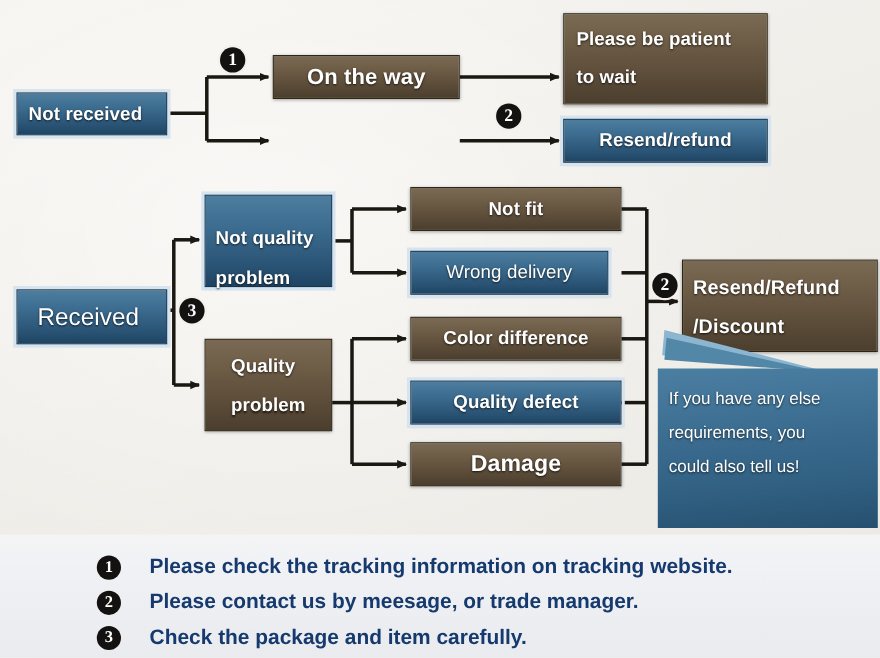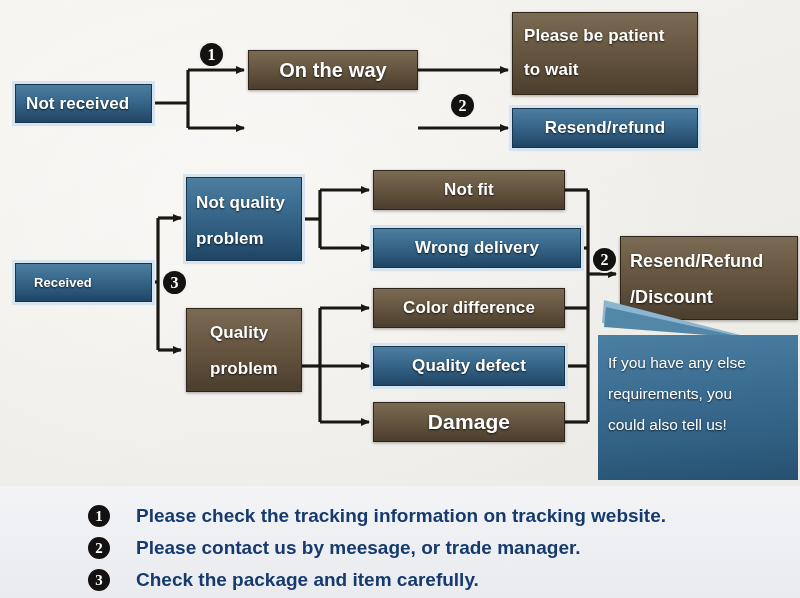--- a/index.html
+++ b/index.html
@@ -188,33 +188,33 @@
 
   <div class="node brown lefty" style="left:512px; top:12px; width:186px; height:83px; padding-left:11px; font-size:17px; font-weight:bold; line-height:34px; align-items:flex-start; padding-top:6px;">Please be patient
 to wait</div>
 
   <div class="node blue center" style="left:512px; top:108px; width:186px; height:40px; font-size:17px; font-weight:bold;">Resend/refund</div>
 
   <div class="badge" style="left:200px; top:43px;">1</div>
 
   <div class="badge" style="left:451px; top:94px;">2</div>
 
-  <div class="node blue lefty" style="left:15px; top:263px; width:137px; height:39px; padding-left:18px; font-size:13px; font-weight:bold;">Received</div>
+  <div class="node blue lefty" style="left:15px; top:263px; width:137px; height:50px; padding-left:18px; font-size:22px; font-weight:normal;">Received</div>
 
   <div class="badge" style="left:163px; top:271px;">3</div>
 
-  <div class="node blue lefty" style="left:186px; top:177px; width:116px; height:84px; padding-left:9px; font-size:17px; font-weight:bold; line-height:36px; align-items:flex-start; padding-top:7px;">Not quality
+  <div class="node blue lefty" style="left:186px; top:177px; width:116px; height:84px; padding-left:9px; font-size:17px; font-weight:bold; line-height:36px; align-items:flex-start; padding-top:21px;">Not quality
 problem</div>
 
   <div class="node brown lefty" style="left:186px; top:308px; width:116px; height:84px; padding-left:23px; font-size:17px; font-weight:bold; line-height:36px; align-items:flex-start; padding-top:6px;">Quality
 problem</div>
 
   <div class="node brown center" style="left:373px; top:170px; width:192px; height:40px; font-size:17px; font-weight:bold;">Not fit</div>
 
-  <div class="node blue center" style="left:373px; top:228px; width:208px; height:40px; font-size:17px; font-weight:bold;">Wrong delivery</div>
+  <div class="node blue center" style="left:373px; top:228px; width:180px; height:40px; font-size:17px; font-weight:normal;">Wrong delivery</div>
 
   <div class="node brown center" style="left:373px; top:288px; width:192px; height:40px; font-size:17px; font-weight:bold;">Color difference</div>
 
   <div class="node blue center" style="left:373px; top:346px; width:192px; height:40px; font-size:17px; font-weight:bold;">Quality defect</div>
 
   <div class="node brown center" style="left:373px; top:402px; width:192px; height:40px; font-size:21px; font-weight:bold;">Damage</div>
 
   <div class="node brown lefty" style="left:620px; top:236px; width:178px; height:84px; padding-left:9px; font-size:18px; font-weight:bold; line-height:36px; align-items:flex-start; padding-top:6px;">Resend/Refund
 /Discount</div>
 

